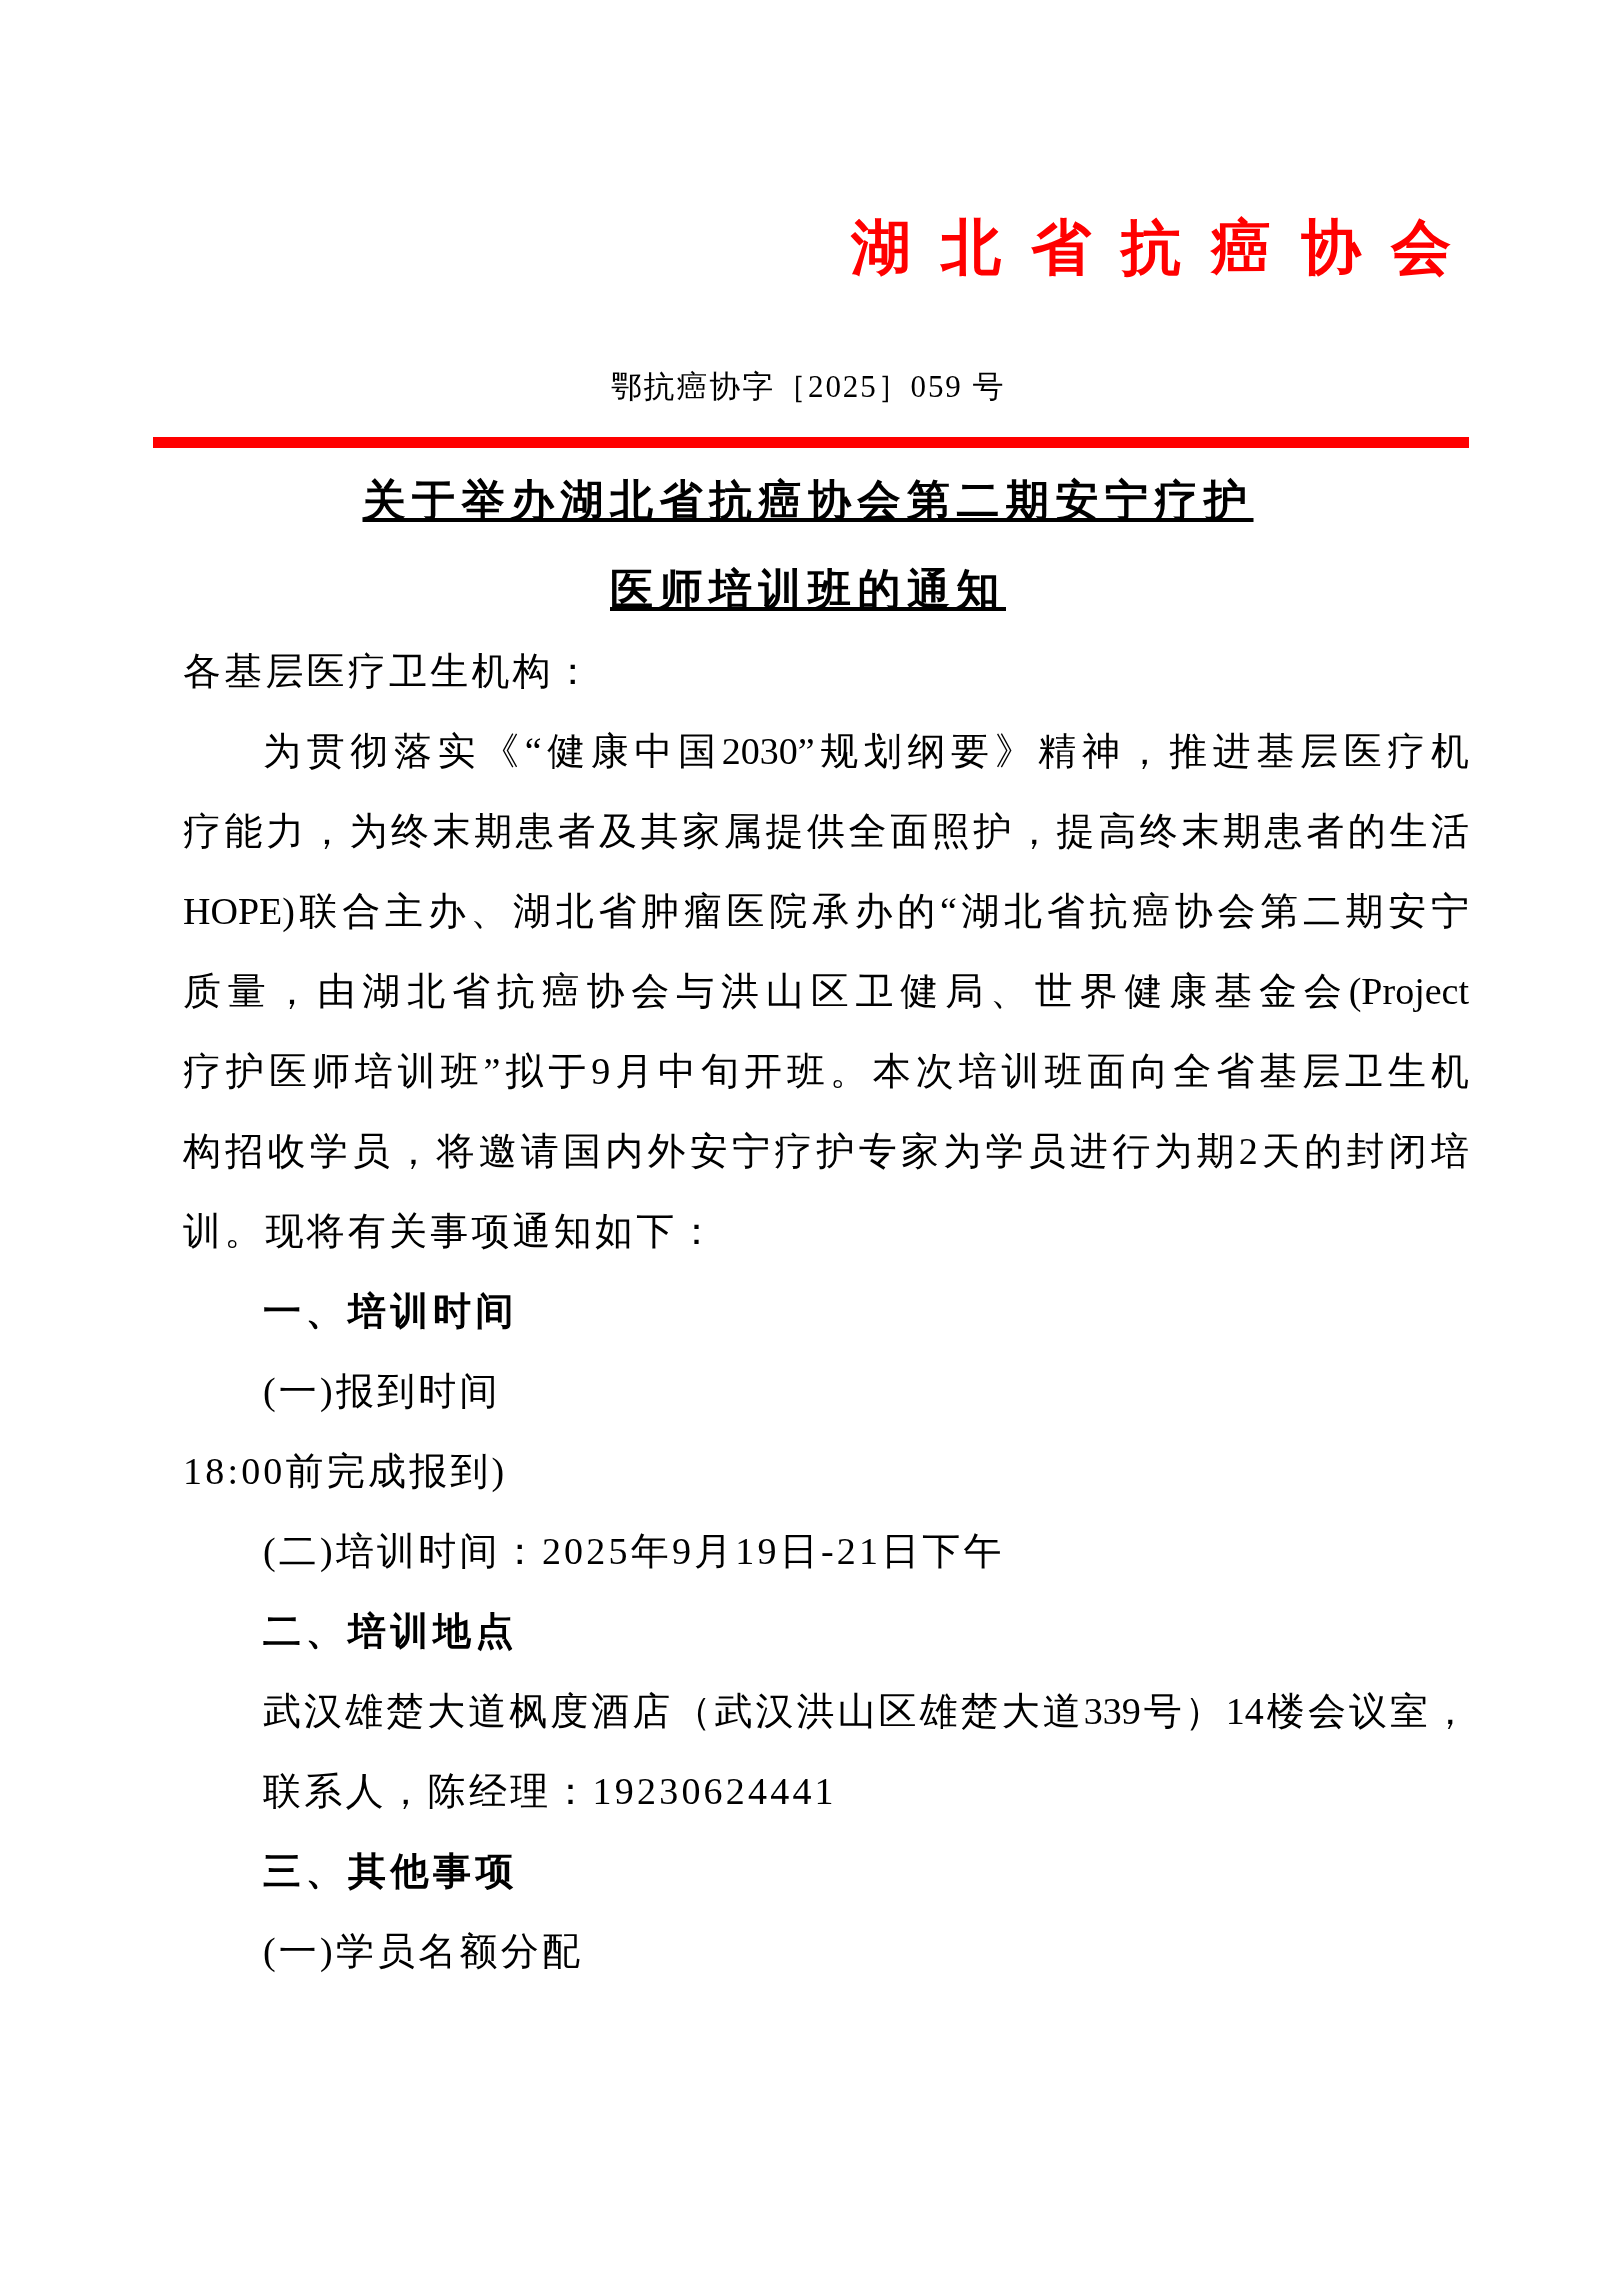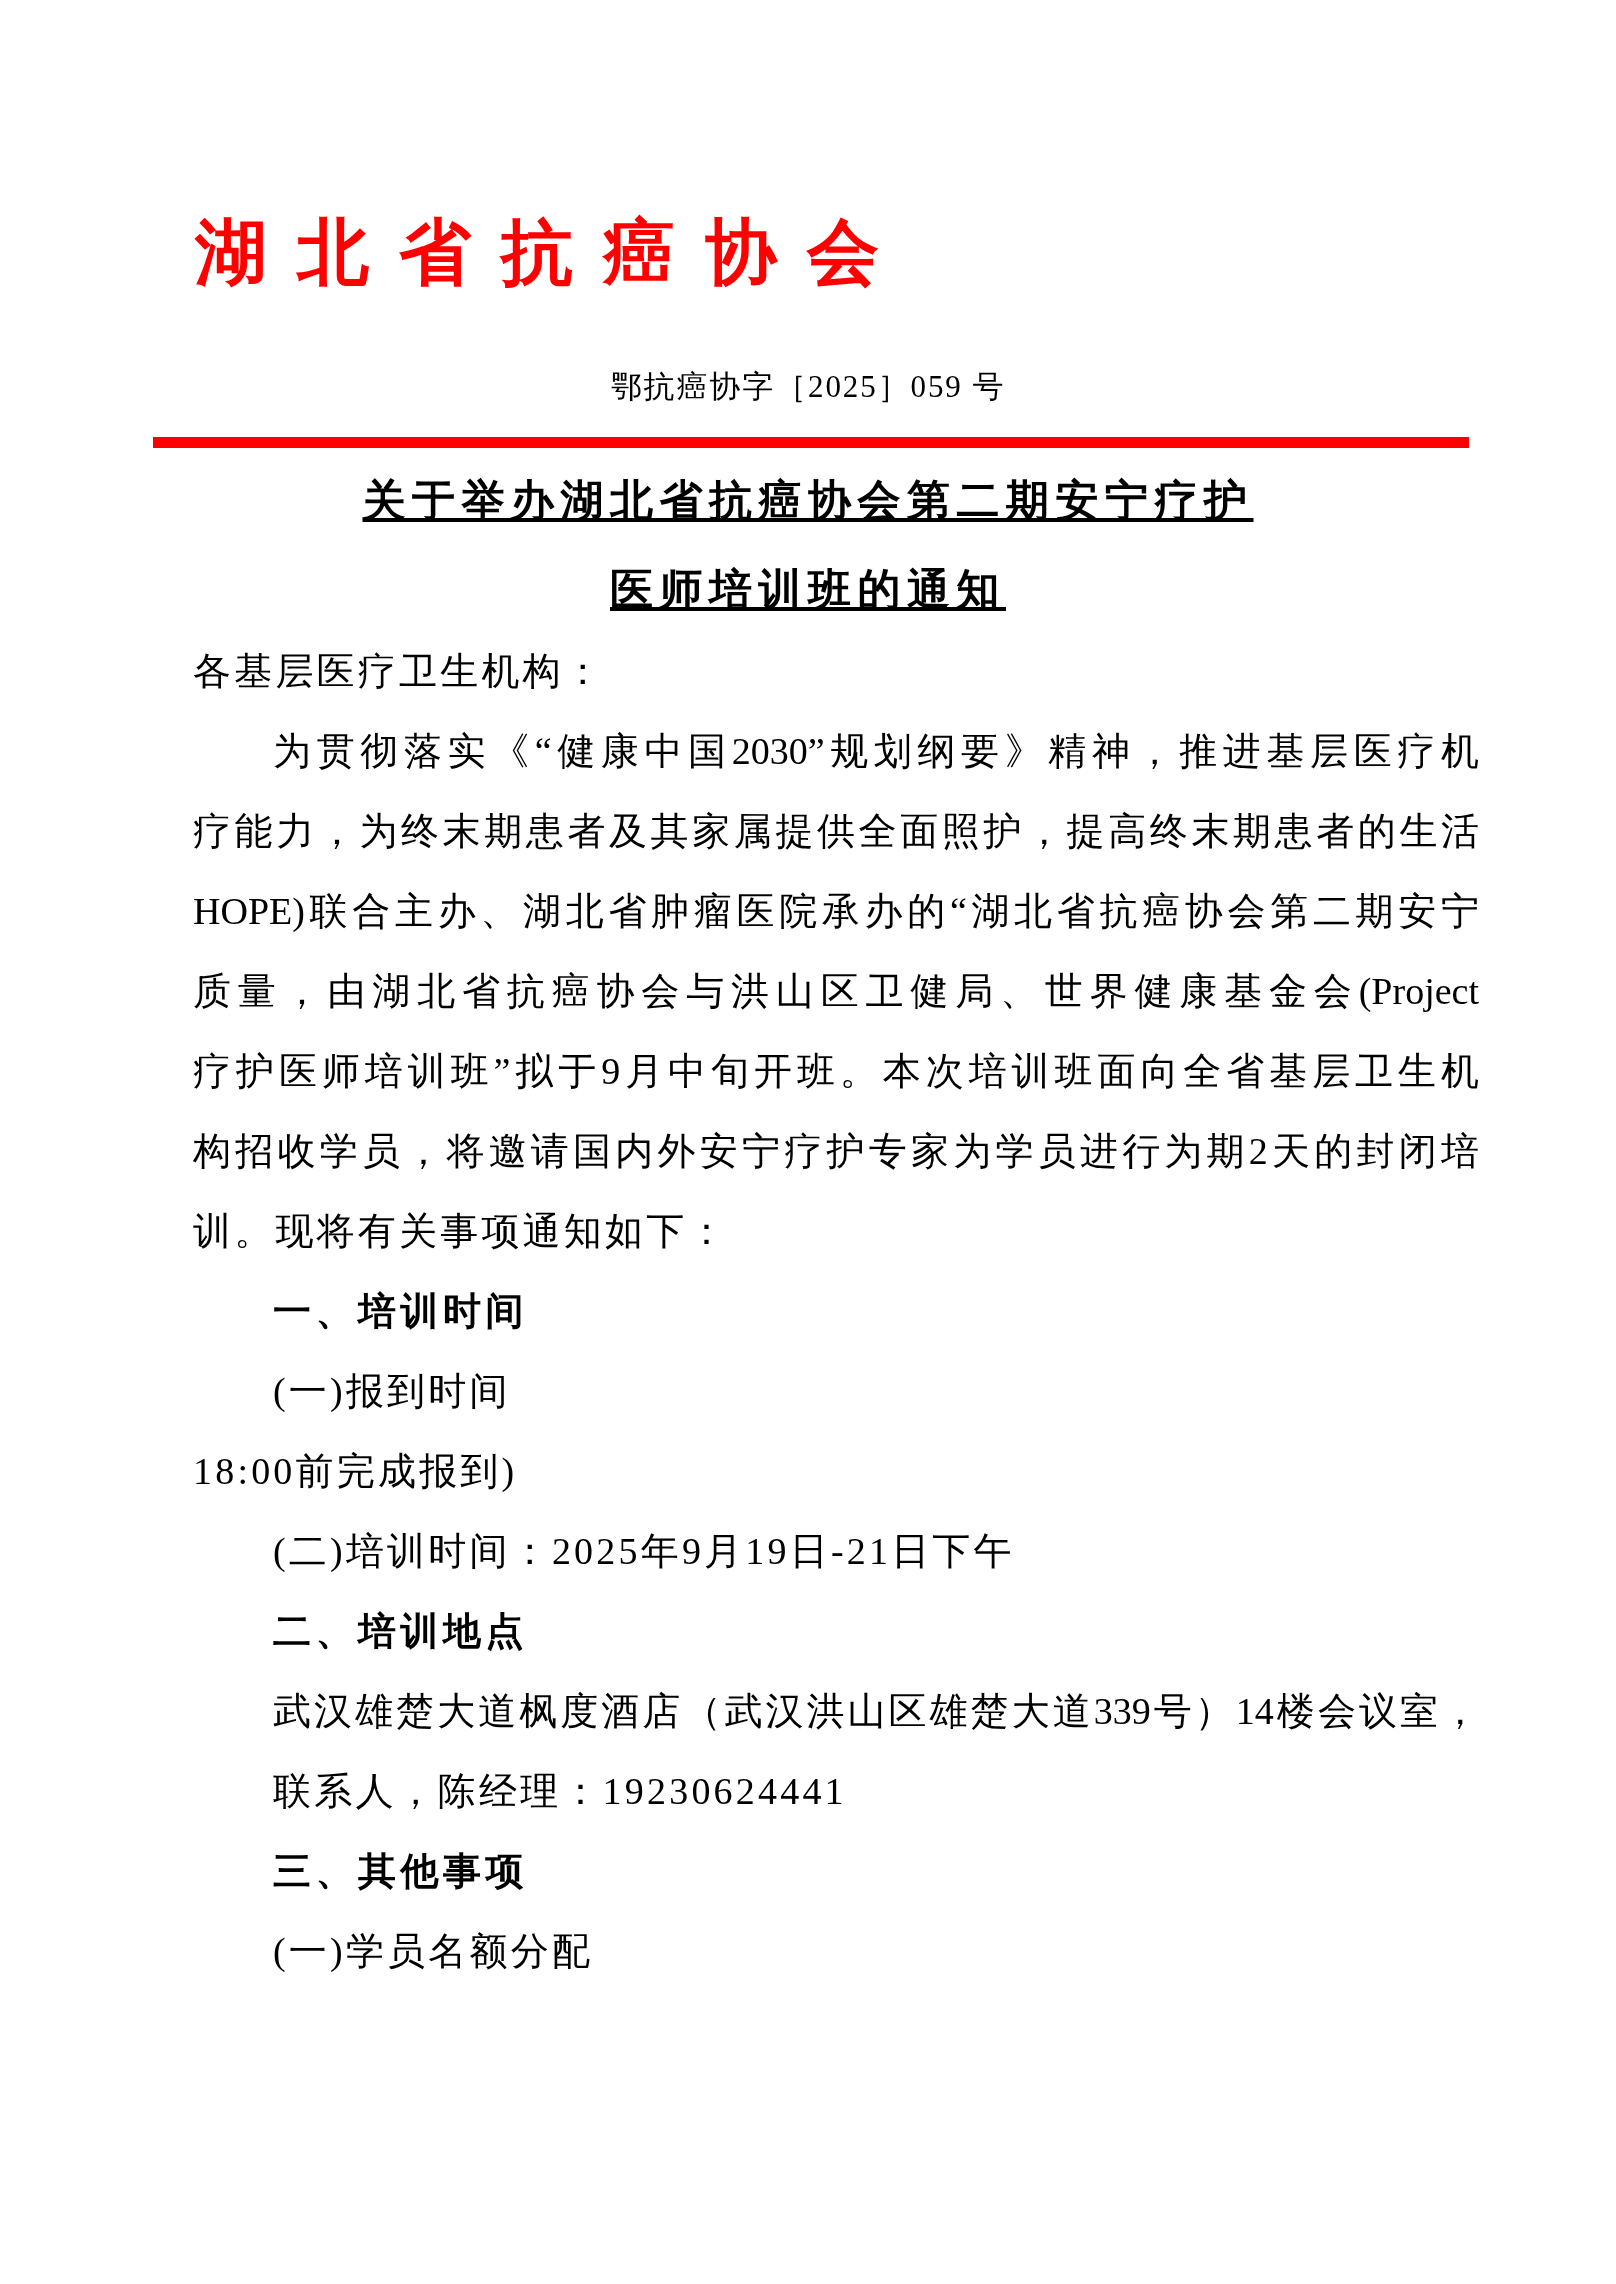--- a/index.html
+++ b/index.html
@@ -8,25 +8,25 @@
     background:#ffffff;
     position:relative;
     font-family:"Liberation Serif","DejaVu Serif",serif;
     color:#000;
     overflow:hidden;
   }
   .page{position:absolute;inset:0;}
 
   .org-title{
     position:absolute;top:202px;left:165px;width:1286px;
-    text-align:left;
-    font-size:72px;line-height:100px;font-weight:bold;
+    text-align:right;
+    font-size:60px;line-height:100px;font-weight:bold;
     letter-spacing:30px;padding-left:30px;
     color:#ff0000;
-    font-family:Liberation Sans, sans-serif;
+    font-family:Liberation Mono, monospace;
     white-space:nowrap;
   }
   .doc-number{
     position:absolute;top:366px;left:165px;width:1286px;
     text-align:center;
     font-size:31px;line-height:41px;
     letter-spacing:1.9px;
     white-space:nowrap;
   }
   .red-rule{
@@ -36,21 +36,21 @@
   }
   .notice-title{
     position:absolute;top:456px;left:165px;width:1286px;
     text-align:center;font-weight:bold;
     font-size:43px;line-height:89px;
     letter-spacing:6.5px;
     white-space:nowrap;
     text-decoration:underline;
   }
   .body-text{
-    position:absolute;top:631px;left:193px;width:1286px;
+    position:absolute;top:631px;left:183px;width:1286px;
     font-size:38px;line-height:80px;
   }
   .line{
     height:80px;
     letter-spacing:3.2px;
     white-space:nowrap;
   }
   .line.fill{
     white-space:normal;
     letter-spacing:0;

